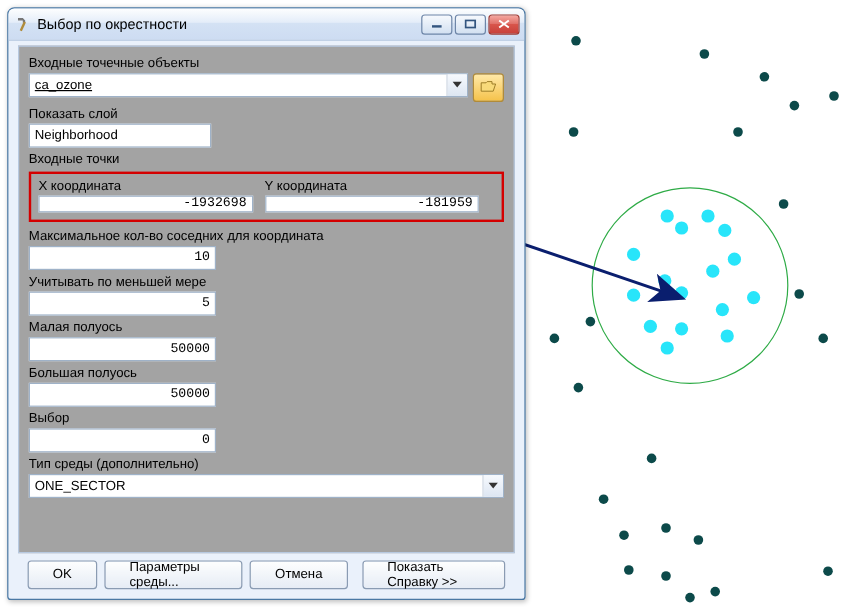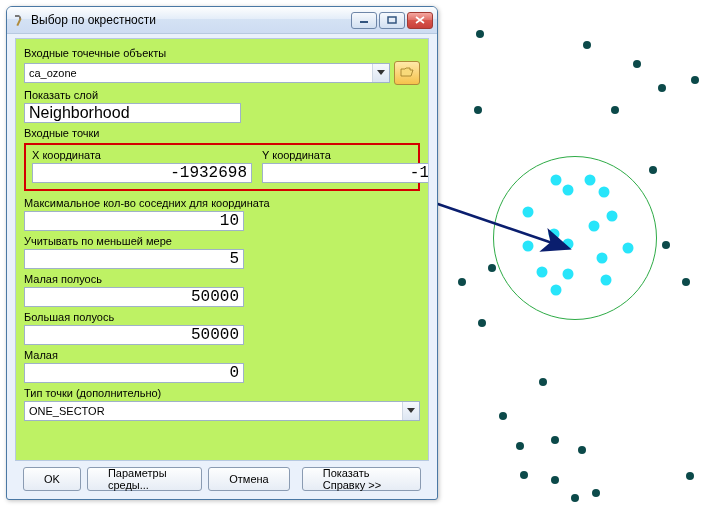--- a/index.html
+++ b/index.html
@@ -76,44 +76,44 @@
 .dialog-body {
   flex: 1;
   padding: 4px 8px 2px 8px;
   display: flex;
   flex-direction: column;
   overflow: hidden;
 }
 .form-scroll {
   flex: 1;
   border: 1px solid #b7c9e0;
-  background: #bef264;
+  background: #a3a3a3;
   padding: 4px 8px 8px 8px;
   overflow: hidden;
   box-sizing: border-box;
 }
 .form-label {
   font-size: 11px;
   color: #000;
   margin-top: 4px;
   margin-bottom: 2px;
 }
 .field-row {
   display: flex;
-  align-items: center;
   gap: 4px;
+  text-decoration: underline;
 }
 .text-input {
   flex: 1;
   height: 20px;
   border: 1px solid #9fb2c8;
   background: #fff;
   padding: 0 4px;
   font-family: inherit;
-  font-size: 16px;
+  font-size: 11px;
   color: #000;
   box-sizing: border-box;
 }
 .text-input.right {
   text-align: right;
   font-family: Liberation Mono, monospace;
 }
 .select-wrap {
   flex: 1;
   height: 20px;
@@ -143,21 +143,21 @@
   height: 22px;
   border: 1px solid #b08b3a;
   border-radius: 3px;
   background: linear-gradient(to bottom, #ffe9a8, #f5c24b);
   display: flex;
   align-items: center;
   justify-content: center;
 }
 .redbox {
   border: 2px solid #d40000;
-  padding: 4px 6px 6px 6px;
+  padding: 4px 19px 6px 6px;
   margin: 4px 0 6px 0;
 }
 .redbox .coords {
   display: flex;
   gap: 10px;
 }
 .redbox .coord-col {
   flex: 1;
   display: flex;
   flex-direction: column;
@@ -337,24 +337,24 @@
 
         <div class="form-label">Учитывать по меньшей мере</div>
         <input class="text-input right" value="5" style="">
 
         <div class="form-label">Малая полуось</div>
         <input class="text-input right" value="50000" style="">
 
         <div class="form-label">Большая полуось</div>
         <input class="text-input right" value="50000" style="">
 
-        <div class="form-label">Малая</div>
+        <div class="form-label">Выбор</div>
         <input class="text-input right" value="0" style="">
 
-        <div class="form-label">Тип точки (дополнительно)</div>
+        <div class="form-label">Тип среды (дополнительно)</div>
         <div class="select-wrap">
           <span class="sel-value">ONE_SECTOR</span>
           <span class="sel-arrow">
             <svg width="8" height="6">
                 <path d="M0 0 L8 0 L4 5 Z" fill="#333"></path>
               </svg>
           </span>
         </div>
 
       </div>

